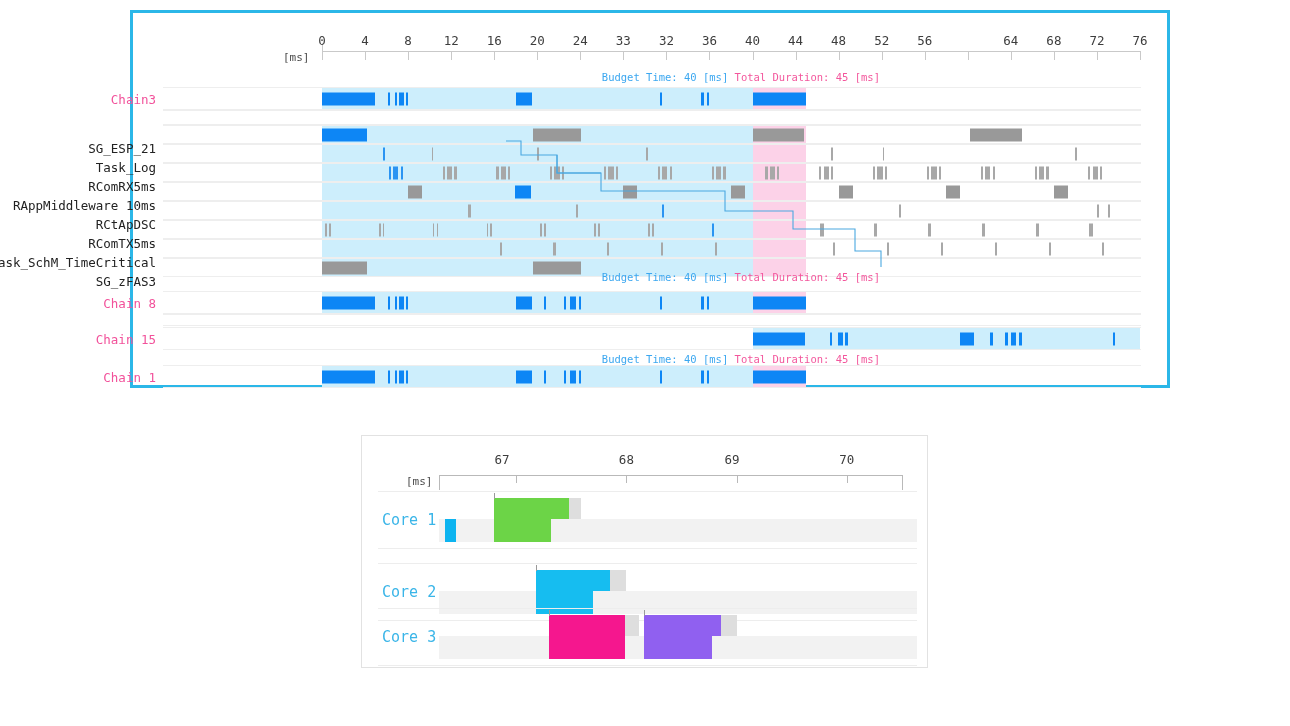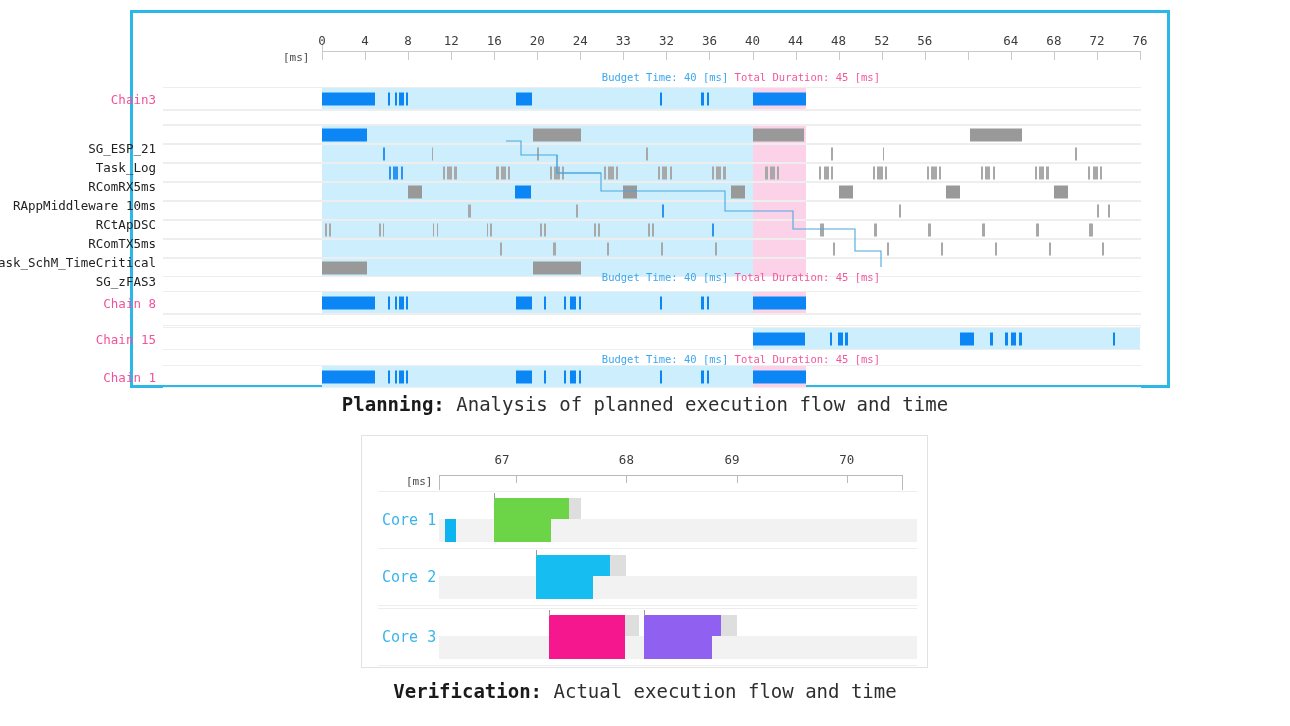--- a/index.html
+++ b/index.html
@@ -477,24 +477,20 @@
         </div>
 
       <svg class="dep-svg">
         <polyline points="373,128 388,128 388,142 424,142 424,160 468,160 468,160" fill="none" stroke="#4aa8e0" stroke-width="1.1"></polyline>
         <polyline points="424,142 424,160 468,160 468,178 592,178 592,198 660,198 660,216 722,216 722,238 748,238 748,254" fill="none" stroke="#4aa8e0" stroke-width="1.1"></polyline>
       </svg>
 
     </div>
   </div>
 
-  <div class="caption" style="top:393px;">
-    <b>Planning:</b>
-    <span class="ct">Analysis of planned execution flow and time</span>
-  </div>
 
   <div class="verif-panel">
     <div class="v-ms">[ms]</div>
     <div class="v-axis-line"></div>
     <div id="verif-ticks">
         <div class="v-tick edge" style="left: 77px; top: 39px;"></div>
         <div class="v-tick" style="left: 154.167px; top: 39px;"></div>
         <div class="v-tick" style="left: 264.405px; top: 39px;"></div>
         <div class="v-tick" style="left: 374.643px; top: 39px;"></div>
         <div class="v-tick" style="left: 484.881px; top: 39px;"></div>
@@ -512,21 +508,21 @@
               <div class="seg" style="left: 54.6286px; width: 75.1143px; background: rgb(108, 212, 71);"></div>
               <div class="seg" style="left: 129.743px; width: 12.519px; background: rgb(222, 222, 222);"></div>
               <div class="tickmark" style="left: 54.6286px;"></div>
             </div>
             <div class="lane-lower">
               <div class="seg" style="left: 5.69048px; width: 11.381px; background: rgb(13, 180, 240);"></div>
               <div class="seg" style="left: 54.6286px; width: 56.9048px; background: rgb(108, 212, 71);"></div>
             </div>
           </div>
         </div>
-        <div class="core-block" style="top: 112px; height: 58px;">
+        <div class="core-block" style="top: 127px; height: 58px;">
           <div class="core-label">Core 2</div>
           <div class="core-track">
             <div class="lane-upper">
               <div class="seg" style="left: 96.7381px; width: 73.9762px; background: rgb(22, 189, 240);"></div>
               <div class="seg" style="left: 170.714px; width: 15.9333px; background: rgb(222, 222, 222);"></div>
               <div class="tickmark" style="left: 96.7381px;"></div>
             </div>
             <div class="lane-lower">
               <div class="seg" style="left: 96.7381px; width: 56.9048px; background: rgb(22, 189, 240);"></div>
             </div>
@@ -545,18 +541,14 @@
             </div>
             <div class="lane-lower">
               <div class="seg" style="left: 110.395px; width: 75.1143px; background: rgb(245, 23, 142);"></div>
               <div class="seg" style="left: 204.857px; width: 68.2857px; background: rgb(144, 96, 240);"></div>
             </div>
           </div>
         </div>
       </div>
   </div>
 
-  <div class="caption" style="top:680px;">
-    <b>Verification:</b>
-    <span class="ct">Actual execution flow and time</span>
-  </div>
 
 </div>
 
 </body></html>

